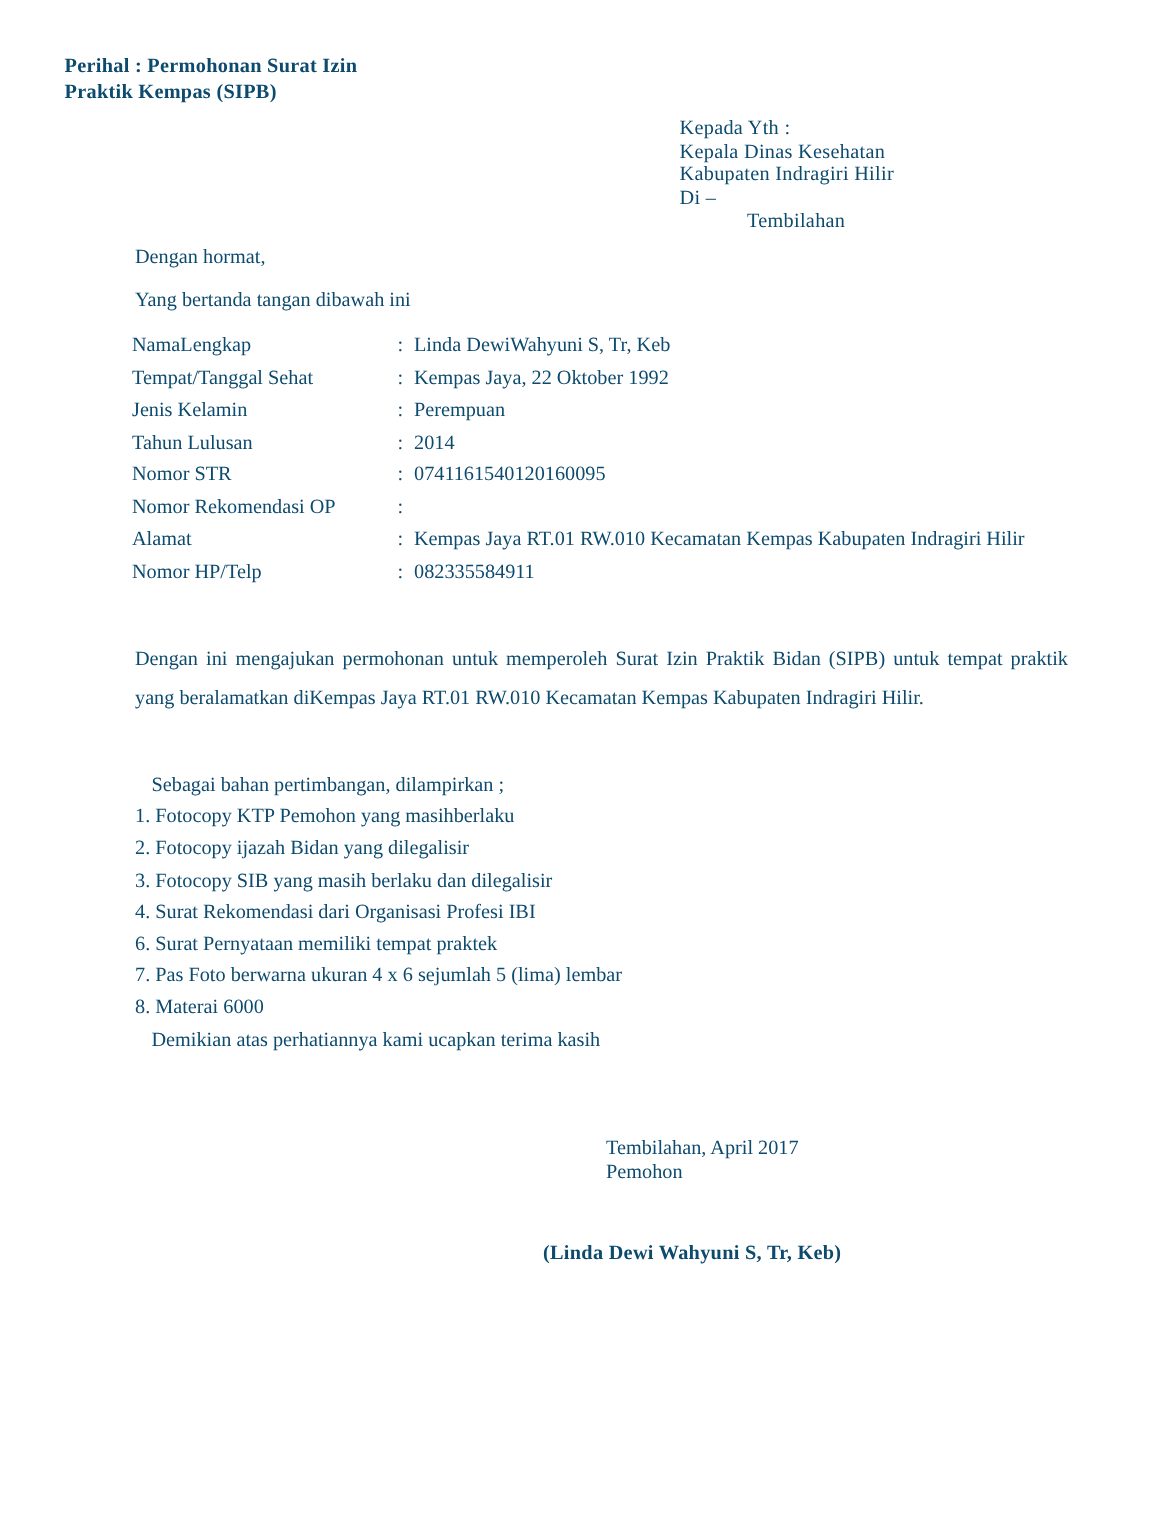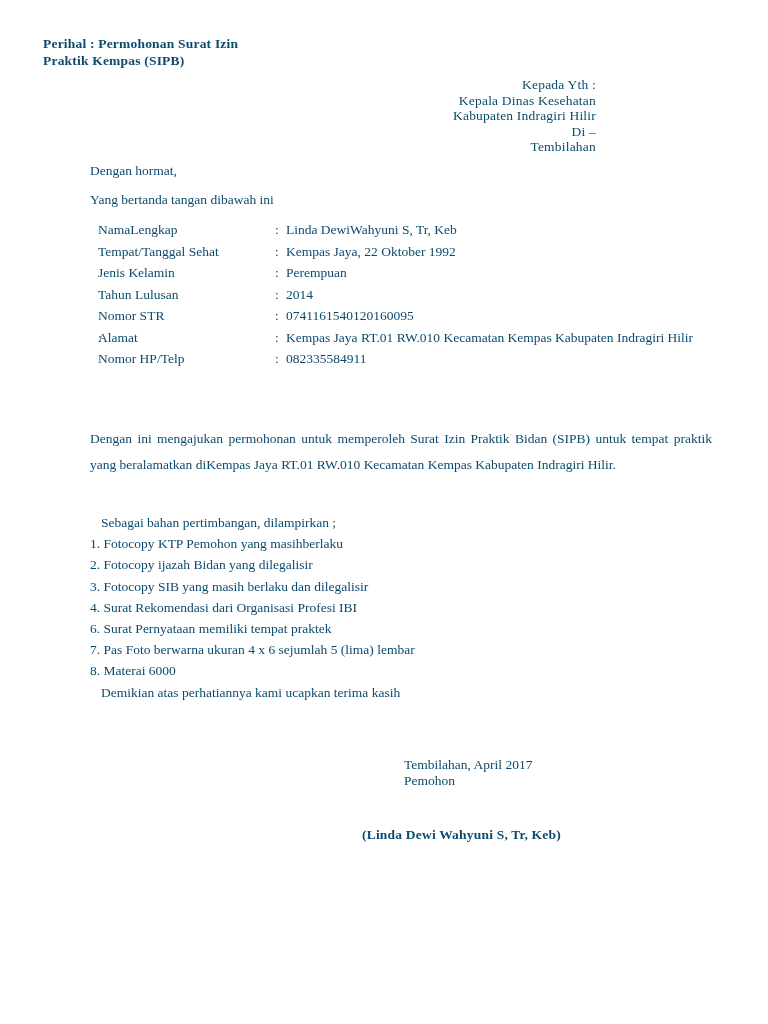--- a/index.html
+++ b/index.html
@@ -22,29 +22,28 @@
   .subject {
     left: 43px; top: 35px;
     font-weight: bold;
     line-height: 17px;
     letter-spacing: 0.2px;
   }
   .recipient {
     left: 453px; top: 77px;
     line-height: 15.6px;
     letter-spacing: 0.2px;
-    text-align: right;
   }
   .recipient .city { padding-left: 45px; }
 
   .salutation { left: 90px; top: 163px; }
   .intro      { left: 90px; top: 192px; }
 
   .fields {
-    left: 98px; top: 219px;
+    left: 88px; top: 219px;
     width: 640px;
     line-height: 21.5px;
   }
   .field-row { display: flex; }
   .field-label { width: 177px; flex: 0 0 177px; }
   .field-value {
     position: relative;
     padding-left: 11px;
     max-width: 430px;
   }
@@ -113,20 +112,21 @@
     </div>
     <div class="field-row">
       <div class="field-label">Tahun Lulusan</div>
       <div class="field-value"><span class="colon">:</span><span>2014</span></div>
     </div>
     <div class="field-row">
       <div class="field-label">Nomor STR</div>
       <div class="field-value"><span class="colon">:</span><span>0741161540120160095</span></div>
     </div>
     <div class="field-row">
+      <div class="field-label">Nomor Rekomendasi OP</div>
       <div class="field-value"><span class="colon">:</span><span></span></div>
     </div>
     <div class="field-row">
       <div class="field-label">Alamat</div>
       <div class="field-value justify"><span class="colon">:</span><span>Kempas Jaya RT.01 RW.010 Kecamatan Kempas Kabupaten Indragiri Hilir</span></div>
     </div>
     <div class="field-row">
       <div class="field-label">Nomor HP/Telp</div>
       <div class="field-value"><span class="colon">:</span><span>082335584911</span></div>
     </div>

